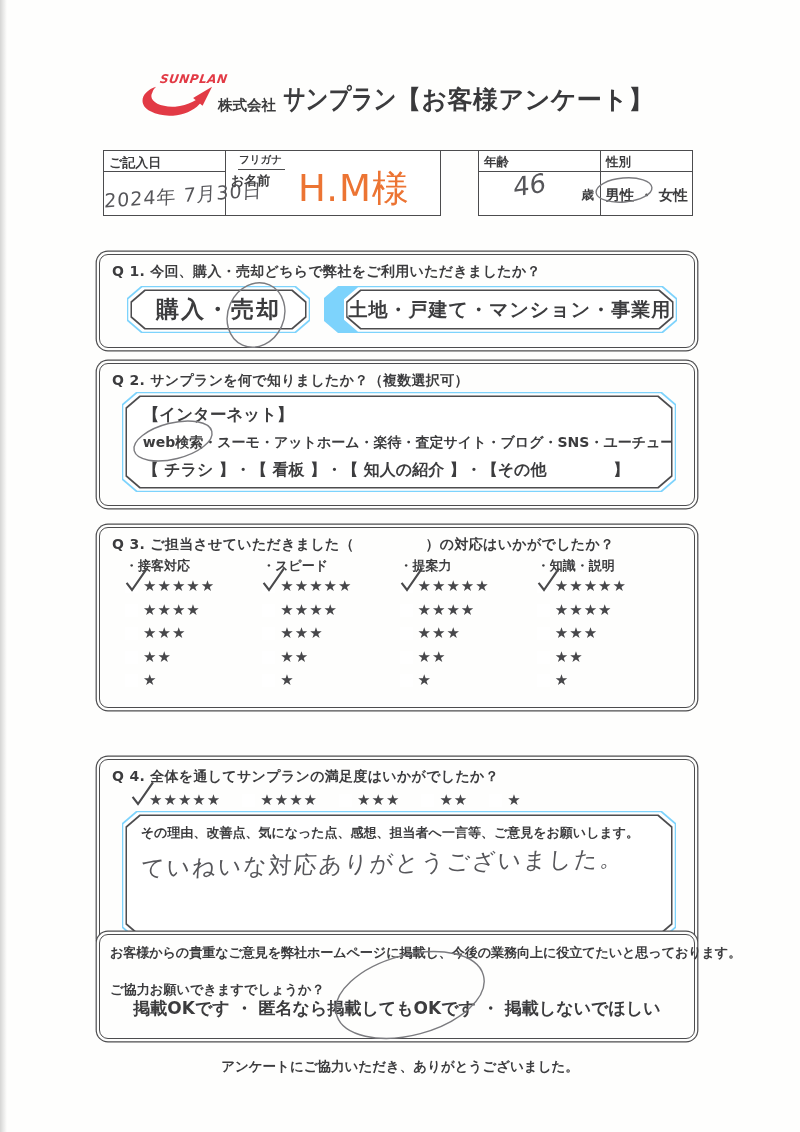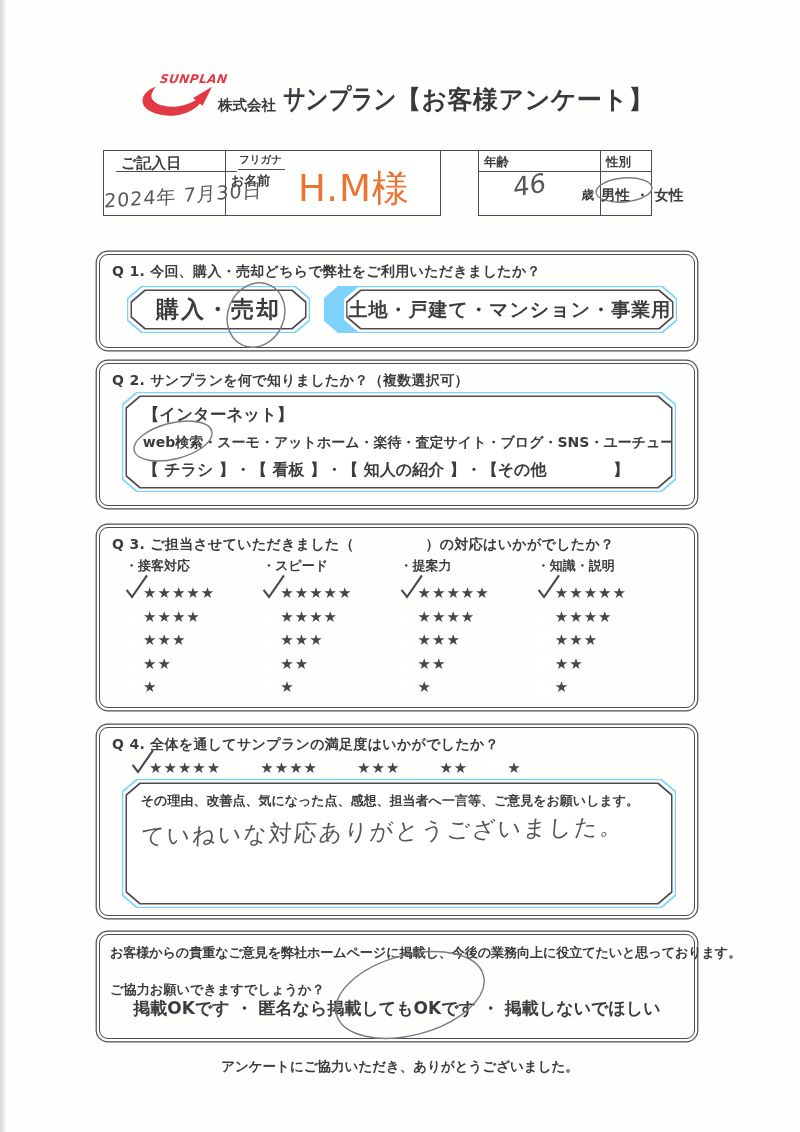--- a/index.html
+++ b/index.html
@@ -17,28 +17,28 @@
   .co-name{position:absolute;left:144px;top:9px;font-size:27px;font-weight:900;color:#3c3c3e;
         transform:scaleX(.82) skewX(-4deg);transform-origin:left bottom;white-space:nowrap;}
   .page-title{position:absolute;left:258px;top:11px;font-size:25px;font-weight:800;color:#39393b;
         letter-spacing:.5px;white-space:nowrap;}
 
   
   .tbl{position:absolute;box-sizing:border-box;border:1.4px solid #4c4c4e;background:#fff;}
   .tbl1{left:103px;top:150px;width:338px;height:66px;}
   .cell-date{position:absolute;left:0;top:0;width:122px;height:100%;border-right:1.4px solid #4c4c4e;box-sizing:border-box;}
   .cell-date .hdr{box-sizing:border-box;width:100%;height:21px;border-bottom:1.4px solid #4c4c4e;
-        font-size:15px;font-weight:700;padding:3px 0 0 5px;margin-left:12px;}
+        font-size:13px;font-weight:700;padding:3px 0 0 5px;}
   .cell-name{position:absolute;left:122px;top:0;right:0;height:100%;}
   .furi{position:absolute;left:12px;top:2px;font-size:10.5px;font-weight:700;padding:0 3px 2px 1px;
         border-bottom:1.2px solid #4c4c4e;}
   .onamae{position:absolute;left:5px;top:21px;font-size:13px;font-weight:700;}
   .name-val{position:absolute;left:72px;top:13px;font-size:37px;font-weight:400;color:#ec7433;letter-spacing:1px;}
   .gap-line{position:absolute;left:441px;top:150px;width:37px;height:0;border-top:1.4px solid #4c4c4e;}
-  .tbl2{left:478px;top:150px;width:174px;height:66px;}
+  .tbl2{left:478px;top:150px;width:215px;height:66px;}
   .cell-age{position:absolute;left:0;top:0;width:122px;height:100%;border-right:1.4px solid #4c4c4e;box-sizing:border-box;}
   .cell-gender{position:absolute;left:122px;top:0;right:0;height:100%;}
   .thdr{box-sizing:border-box;width:100%;height:21px;border-bottom:1.4px solid #4c4c4e;
         font-size:12.5px;font-weight:700;padding:3px 0 0 5px;}
   .age-unit{position:absolute;right:6px;top:36px;font-size:12.5px;font-weight:700;}
   .gender-line{position:absolute;left:0;right:0;top:35px;text-align:center;font-size:14.5px;font-weight:700;white-space:nowrap;}
 
   
   .hand{color:#56565a;white-space:nowrap;}
   .hw-date{position:absolute;left:104px;top:183px;font-size:19px;transform:rotate(-4deg) skewX(-6deg);letter-spacing:1px;}
@@ -68,21 +68,21 @@
 
   .q2-box{left:22px;top:28px;width:554px;height:100px;}
   .q2-box .o4{display:block;padding:7px 16px;}
   .q2-l1{font-size:16.5px;font-weight:700;}
   .q2-l2{font-size:14px;font-weight:600;margin-top:8px;white-space:nowrap;}
   .q2-l3{font-size:16px;font-weight:700;margin-top:8px;display:flex;justify-content:space-between;}
   .q2-close{margin-left:auto;margin-right:26px;}
 
   .q3-grid{position:absolute;left:25px;right:20px;top:29px;display:flex;}
   .q3col{flex:1;}
-  .q3head{font-size:13px;font-weight:700;margin-bottom:7px;}
+  .q3head{font-size:13px;font-weight:700;}
   .rate-row{height:23.5px;display:flex;align-items:center;gap:5px;}
   .cbox{position:relative;display:inline-block;width:13px;height:13px;box-sizing:border-box;
         border:1.3px solid #54545б;border-color:#545456;background:#fff;flex:0 0 auto;}
   .cbox svg{position:absolute;left:-2px;top:-8px;width:24px;height:24px;overflow:visible;}
   .stars{font-size:15px;color:#47474a;letter-spacing:1px;line-height:1;}
 
   .q4-rates{position:absolute;left:31px;top:29px;display:flex;gap:21px;}
   .q4-comment{left:22px;top:51px;width:554px;height:129px;}
   .q4-comment .o4{display:block;position:relative;padding:8px 14px;}
   .comment-label{font-size:13px;font-weight:700;}
@@ -288,21 +288,21 @@
             <span class="stars">★★</span>
           </div>
           <div class="rate-row">
             <span class="cbox"></span>
             <span class="stars">★</span>
           </div>
         </div>
       </div>
   </div>
 
-  <div class="section" style="top:727px;height:189px;">
+  <div class="section" style="top:759px;height:189px;">
     <div class="sec-title">Q 4. 全体を通してサンプランの満足度はいかがでしたか？</div>
     <div class="q4-rates">
         <div class="rate-row">
           <span class="cbox">
             <svg viewBox="0 0 20 20">
               <path d="M3 9 L7.5 15 L20 -3" fill="none" stroke="#4a4a4c" stroke-width="1.8"></path>
             </svg>
           </span>
           <span class="stars">★★★★★</span>
         </div>

